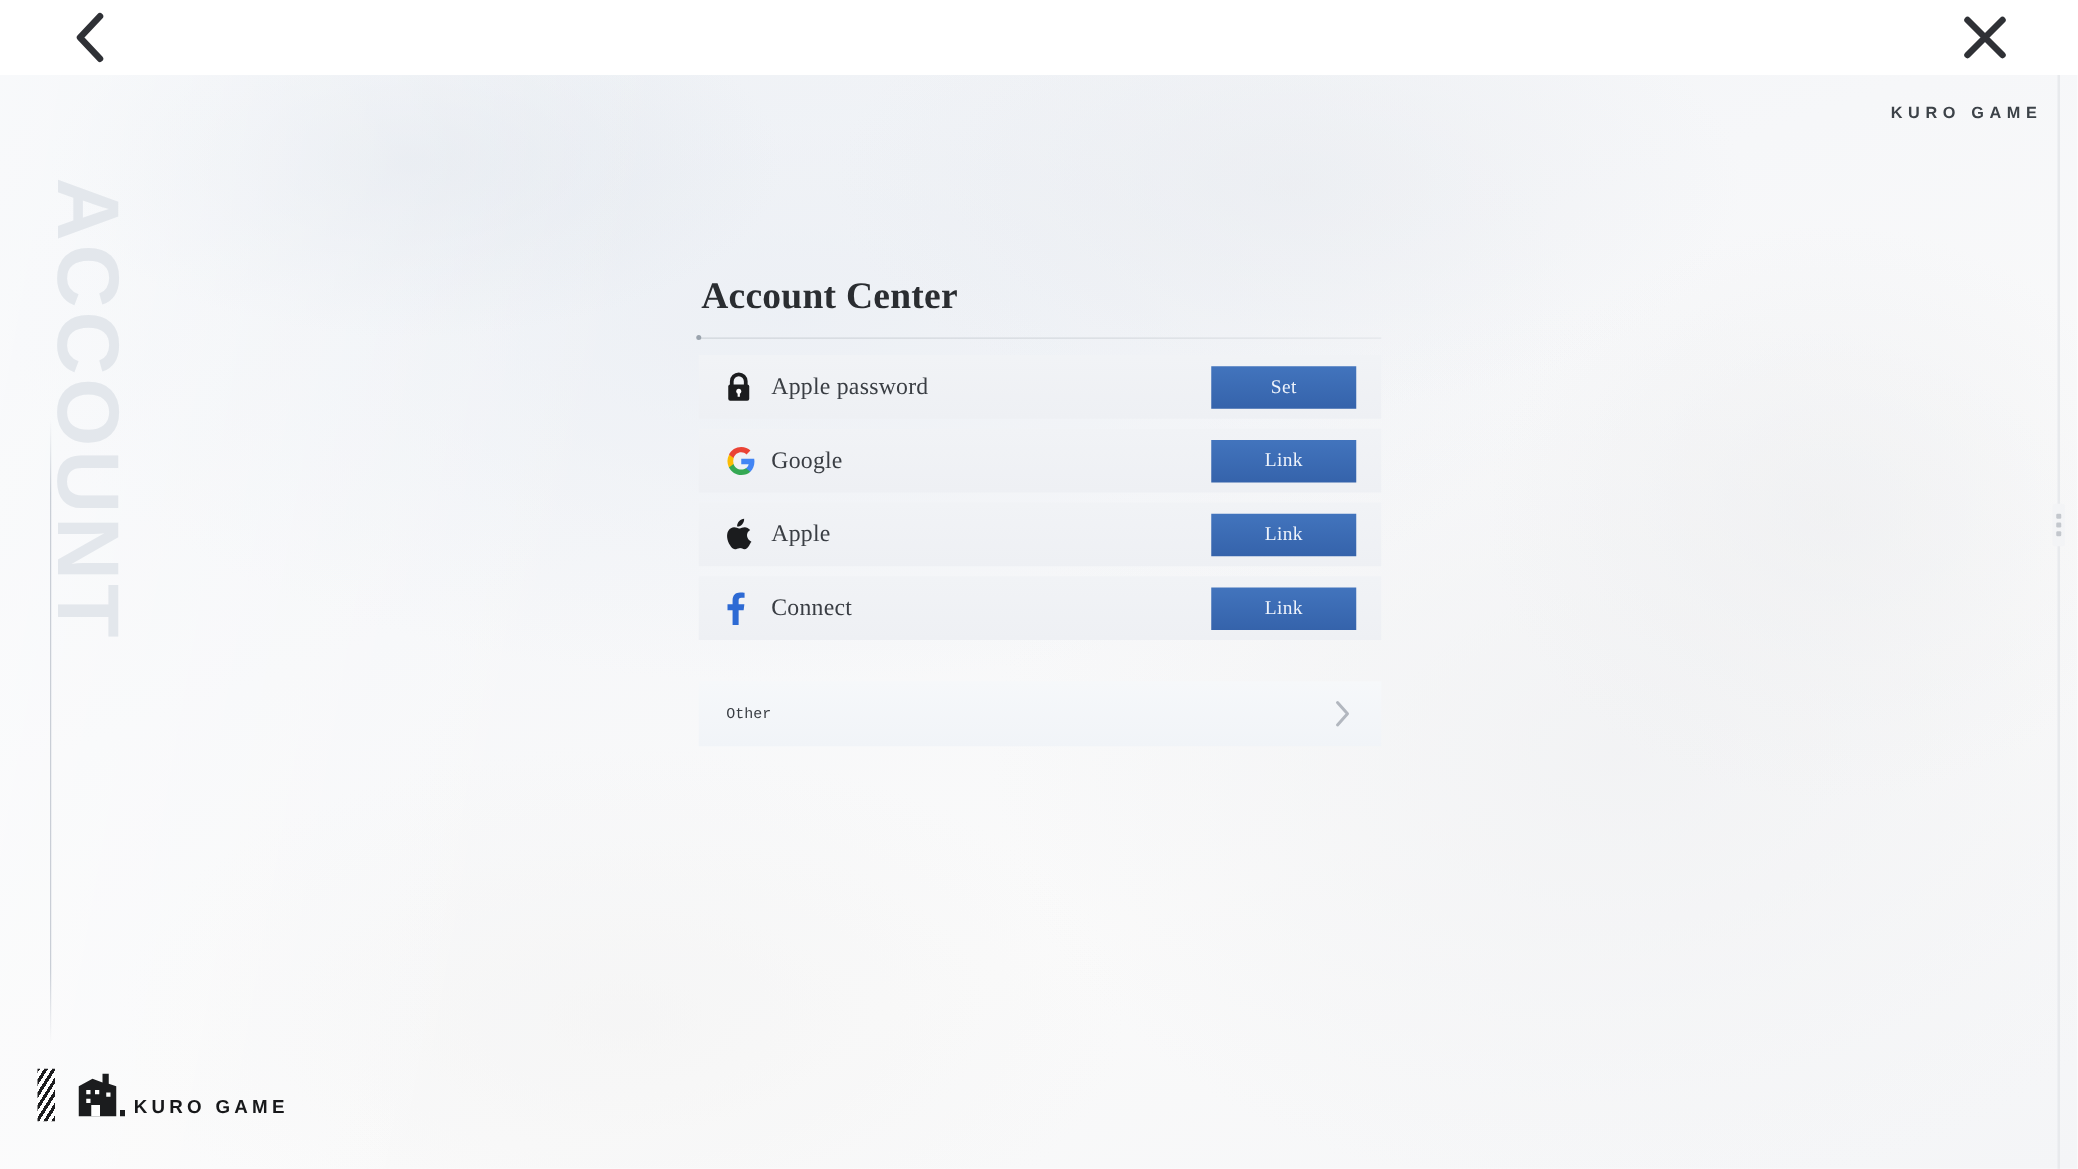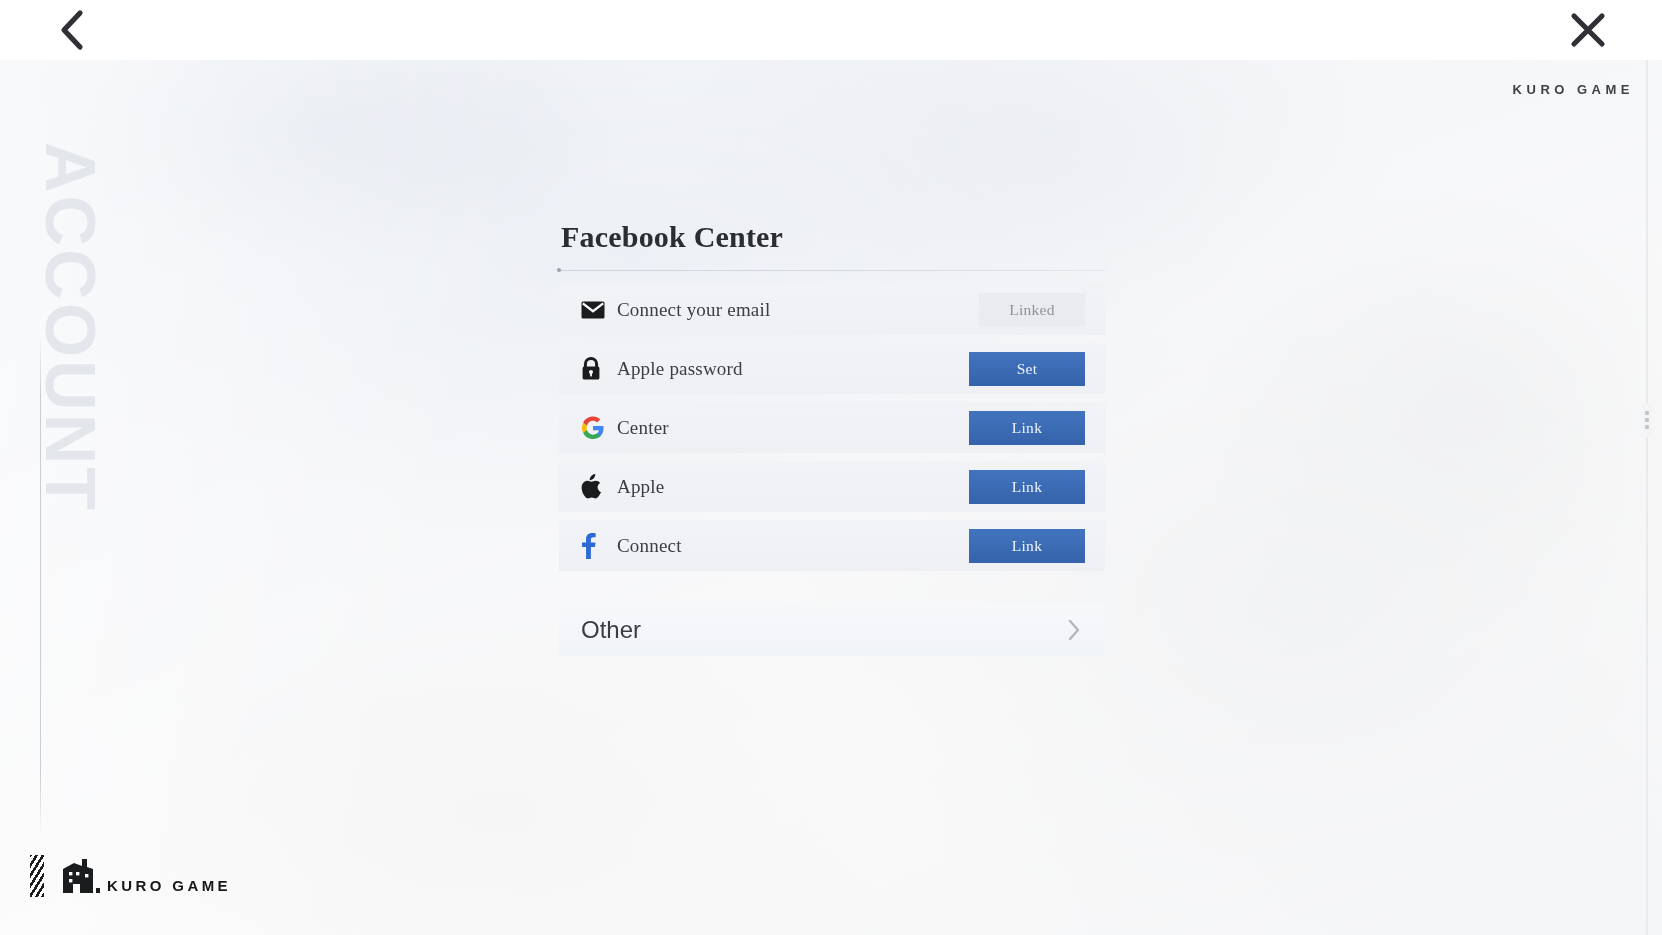--- a/index.html
+++ b/index.html
@@ -311,22 +311,22 @@
     margin-top: 33px;
     height: 52px;
     display: flex;
     align-items: center;
     padding: 0 24px 0 22px;
     background: linear-gradient(180deg, #f6f8fa 0%, #f1f4f8 100%);
     box-sizing: border-box;
     cursor: pointer;
   }
   .other-label {
-    font-family: Liberation Sans, sans-serif;
-    font-size: 24px;
+    font-family: Liberation Mono, monospace;
+    font-size: 12px;
     color: #3a3e44;
   }
   .chev-right { display: block; }
 
   svg { overflow: visible; }
 </style>
 </head>
 <body>
 
 <div class="topbar">
@@ -361,37 +361,26 @@
         <rect x="25" y="17" width="3.4" height="3.4" fill="#ffffff"></rect>
         <rect x="13" y="27" width="7" height="9" fill="#ffffff"></rect>
         <rect x="36" y="31" width="4" height="5" fill="#1b1c1e"></rect>
       </svg>
       <span class="brand-bl-text">KURO GAME</span>
     </div>
   </div>
 
   <div class="panel">
 
-    <h1 class="panel-title">Facebook Center</h1>
+    <h1 class="panel-title">Account Center</h1>
     <div class="title-rule"></div>
 
     <div class="rows">
 
 
-      <div class="row">
-        <span class="row-icon">
-          <svg width="24" height="18" viewBox="0 0 24 18">
-            <rect x="0.5" y="0.5" width="23" height="17" rx="1.5" fill="#1b1c1e"></rect>
-            <path d="M1.8 2.4 L12 10.2 L22.2 2.4" fill="none" stroke="#ffffff" stroke-width="2.3"></path>
-          </svg>
-        </span>
-        <span class="row-label">Connect your email</span>
-        <span class="spacer"></span>
-        <span class="badge-linked">Linked</span>
-      </div>
 
       <div class="row">
         <span class="row-icon">
           <svg width="20" height="24" viewBox="0 0 20 24">
             <path d="M4.4 10 V7.1 A5.6 5.6 0 0 1 15.6 7.1 V10" fill="none" stroke="#1b1c1e" stroke-width="3"></path>
             <rect x="1.6" y="9.6" width="16.8" height="13" rx="1.6" fill="#1b1c1e"></rect>
             <circle cx="10" cy="15" r="2" fill="#ffffff"></circle>
             <rect x="9.1" y="15" width="1.8" height="4.4" fill="#ffffff"></rect>
           </svg>
         </span>
@@ -402,21 +391,21 @@
 
       <div class="row">
         <span class="row-icon">
           <svg width="24" height="24" viewBox="0 0 48 48">
             <path fill="#4285F4" d="M45.1 24.5c0-1.6-.14-3.15-.4-4.64H24v8.78h11.82c-.51 2.74-2.06 5.06-4.39 6.62v5.5h7.1c4.16-3.83 6.57-9.47 6.57-16.26z"></path>
             <path fill="#34A853" d="M24 46c5.94 0 10.92-1.97 14.56-5.33l-7.1-5.5c-1.97 1.32-4.49 2.1-7.46 2.1-5.73 0-10.58-3.87-12.31-9.07H4.34v5.68C7.96 41.06 15.4 46 24 46z"></path>
             <path fill="#FBBC05" d="M11.69 28.2a13.2 13.2 0 0 1 0-8.4v-5.68H4.34a22 22 0 0 0 0 19.76l7.35-5.68z"></path>
             <path fill="#EA4335" d="M24 9.73c3.23 0 6.13 1.11 8.41 3.29l6.3-6.3C34.91 3.12 29.94 1 24 1 15.4 1 7.96 5.94 4.34 13.12l7.35 5.68C13.42 13.6 18.27 9.73 24 9.73z"></path>
           </svg>
         </span>
-        <span class="row-label">Center</span>
+        <span class="row-label">Google</span>
         <span class="spacer"></span>
         <button class="btn btn-action">Link</button>
       </div>
 
       <div class="row">
         <span class="row-icon">
           <svg width="21" height="25" viewBox="0 0 21 25">
             <path fill="#1b1c1e" d="M14.3 0c.13 1.6-.51 3.16-1.5 4.3-.98 1.14-2.58 2.02-4.1 1.9-.16-1.54.6-3.15 1.55-4.2C11.25.86 12.94.07 14.3 0z"></path>
             <path fill="#1b1c1e" d="M19.9 18.3c-.52 1.2-.77 1.74-1.44 2.8-.94 1.48-2.26 3.33-3.9 3.34-1.46.02-1.83-.95-3.81-.94-1.98.01-2.4.96-3.86.94-1.64-.02-2.9-1.68-3.83-3.16C.46 17.2-.02 12.3 1.6 9.7c1.15-1.84 2.97-2.92 4.68-2.92 1.74 0 2.84.96 4.28.96 1.4 0 2.25-.96 4.27-.96 1.53 0 3.15.83 4.3 2.27-3.78 2.07-3.17 7.47 1.0 9.25-.07.2-.15.4-.23.6z"></path>
           </svg>

